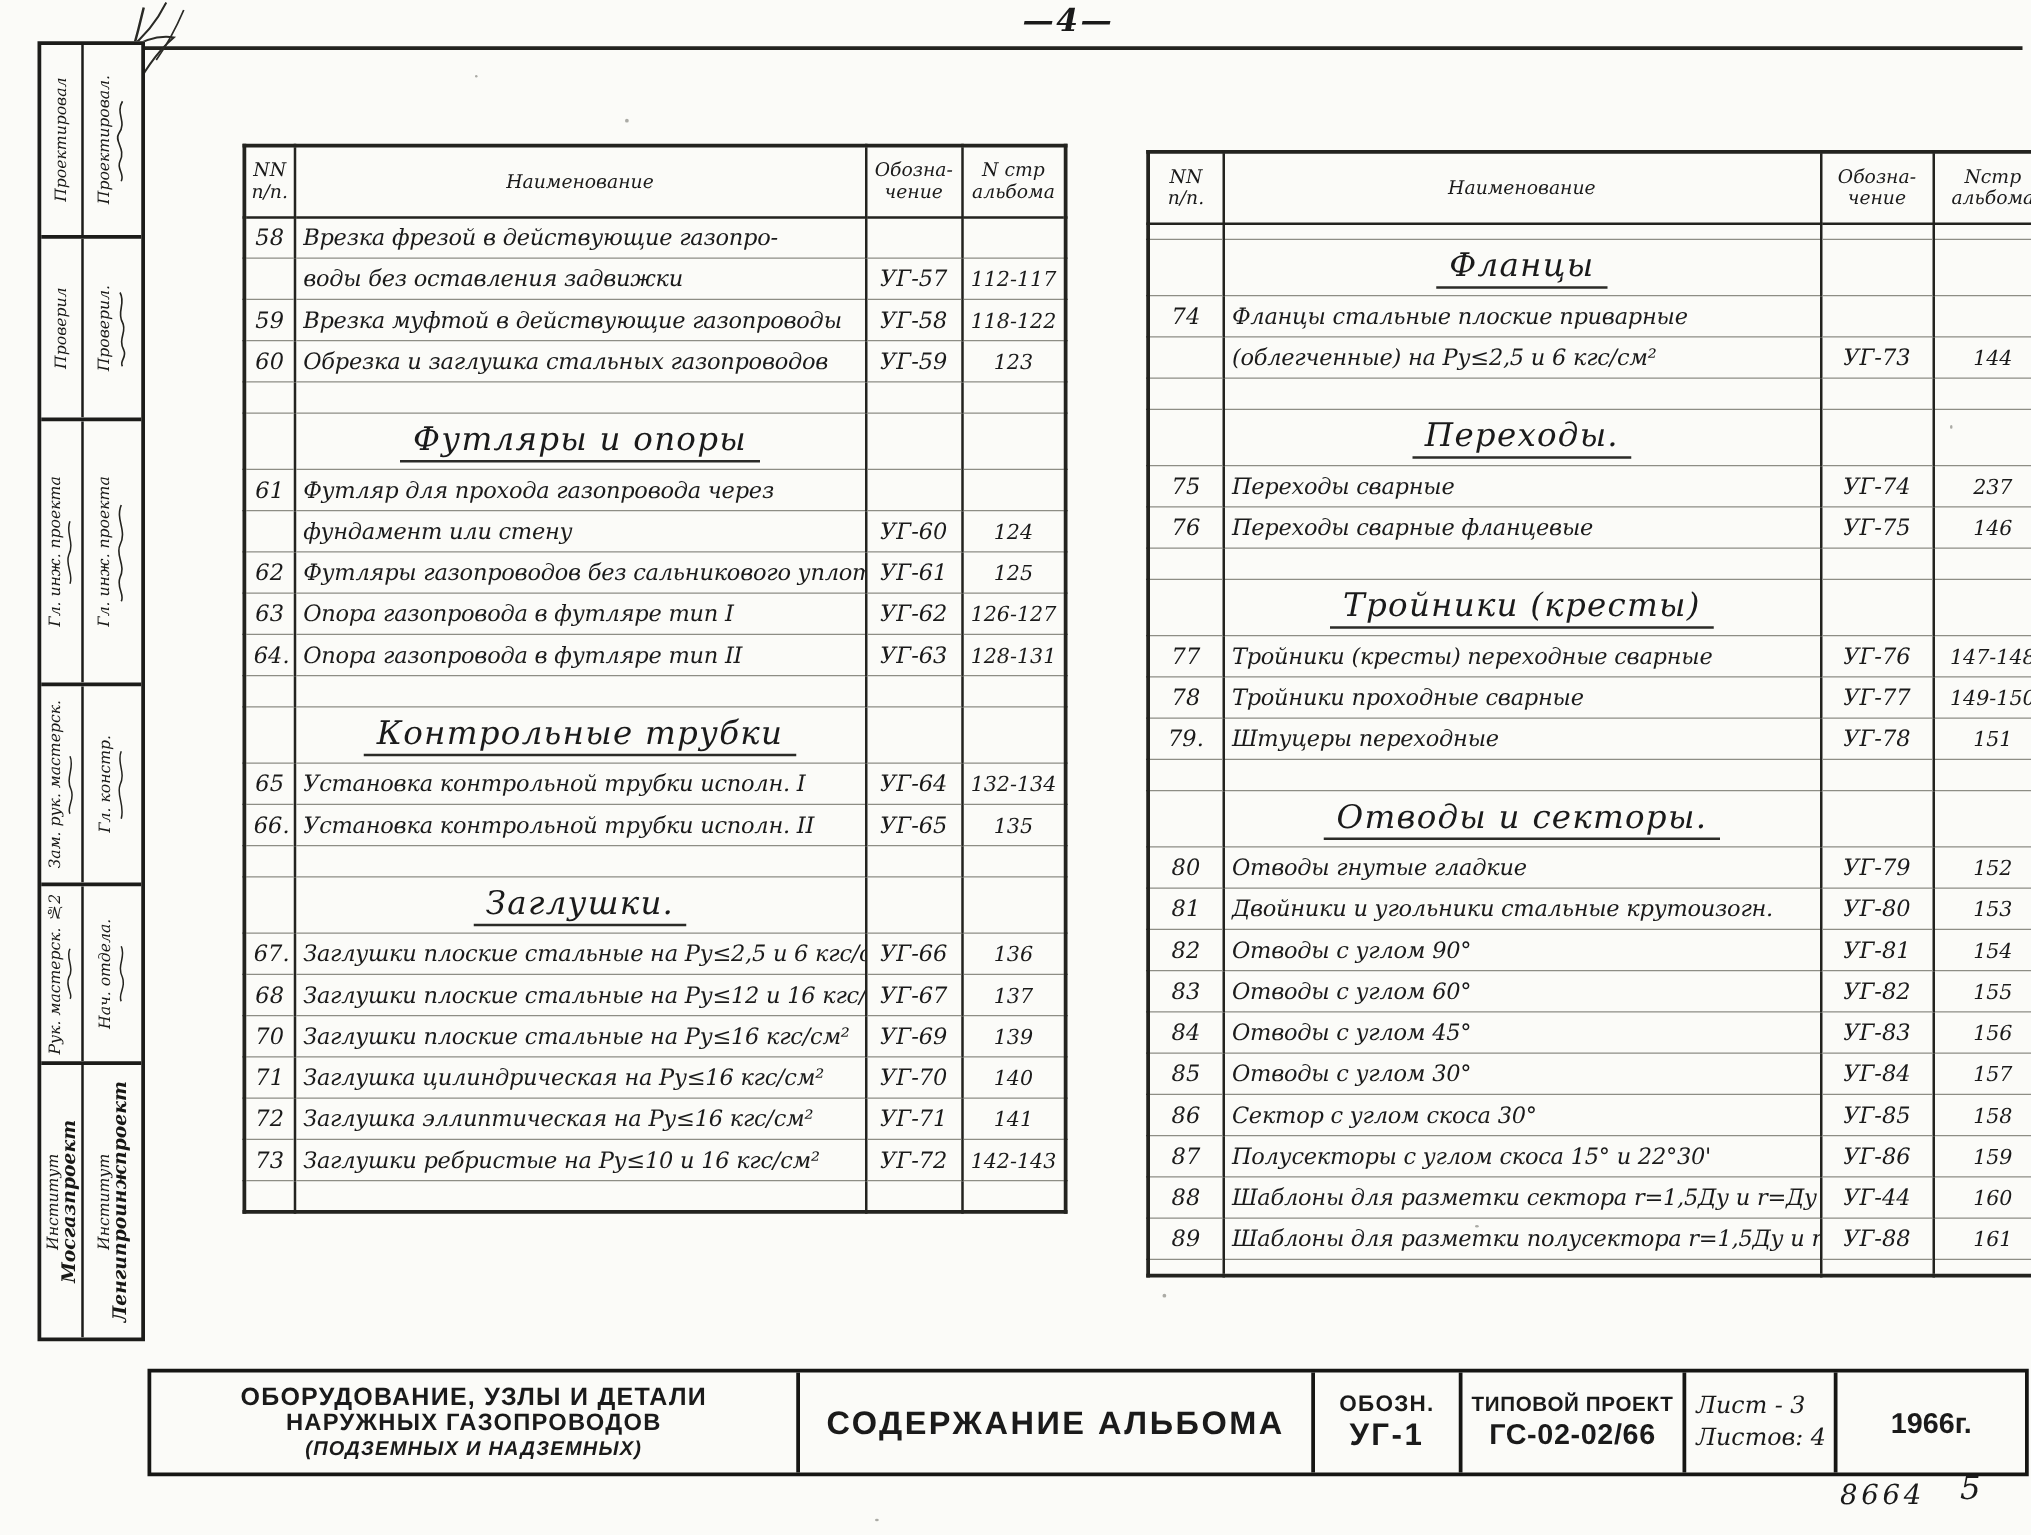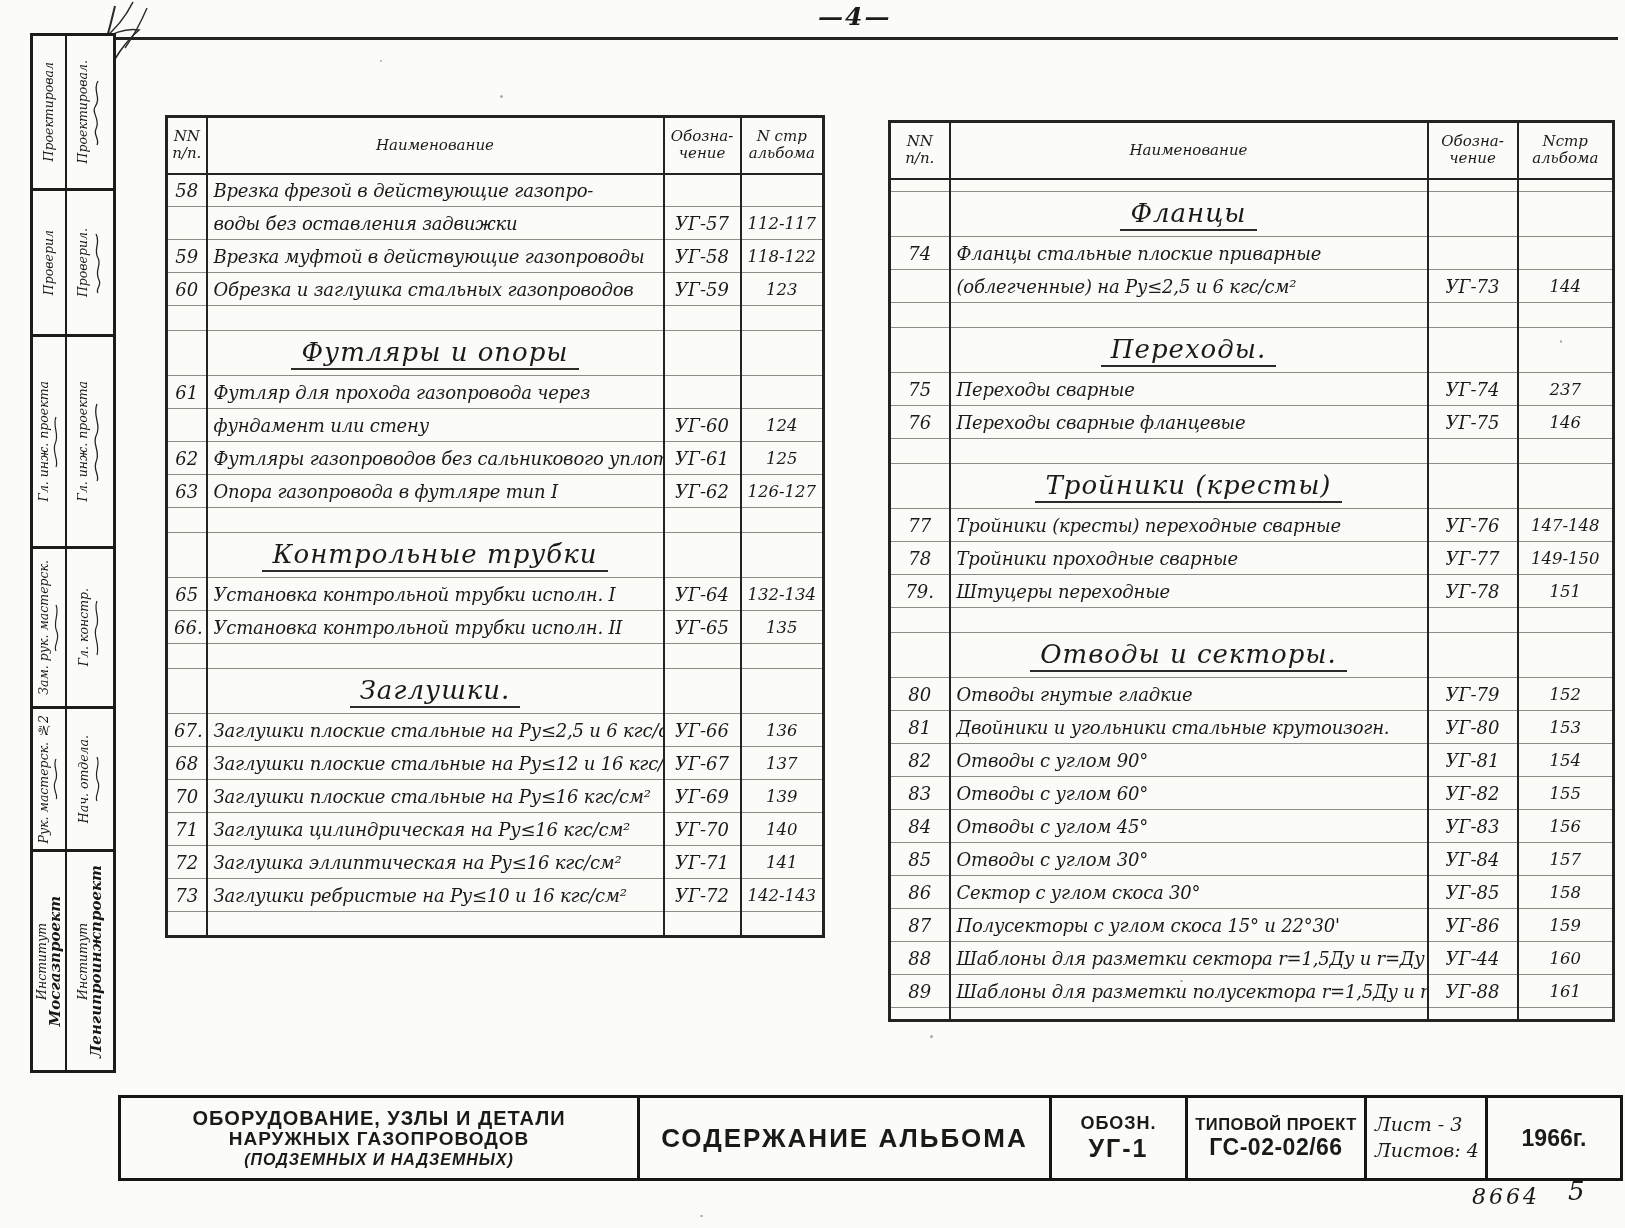--- a/index.html
+++ b/index.html
@@ -31,20 +31,21 @@
     font-style:italic; font-size:12.5px; white-space:nowrap; line-height:1.05;
     color:#181816;
   }
   .vtext.big{font-size:15px; font-weight:700;}
   .sig{flex:none;}
 
   
   table.sheet{
     position:absolute; border-collapse:collapse; table-layout:fixed;
     border:3px solid #23231f;
+    margin-left:29px;
   }
   table.sheet td, table.sheet th{
     box-sizing:border-box; padding:0 6px; overflow:hidden;
     border-left:2.5px solid #23231f; border-right:2.5px solid #23231f;
     vertical-align:middle;
   }
   table.sheet tr{border-top:1.3px solid #8d8d85;}
   table.sheet tr.head{border-top:none;}
   table.sheet tr.head th{
     border-bottom:2.5px solid #23231f; height:57px;
@@ -71,21 +72,21 @@
     border:3.5px solid #161614; box-sizing:border-box; display:flex; background:#fbfbf8;
   }
   .tb-cell{box-sizing:border-box; border-left:3px solid #161614; display:flex; flex-direction:column; align-items:center; justify-content:center; overflow:hidden;}
   .tb-cell:first-child{border-left:none;}
   .tb-project{width:516px; flex:none;}
   .tb-project .l1{font-size:20px; letter-spacing:1px; line-height:1.1;}
   .tb-project .l2{font-size:19px; letter-spacing:1px; line-height:1.1;}
   .tb-project .l3{font-size:16px; font-style:italic; letter-spacing:1px; line-height:1.2;}
   .tb-content{width:412px; flex:none;}
   .tb-content .t{font-size:26px; letter-spacing:2px;}
-  .tb-obozn{width:136px; flex:none;}
+  .tb-obozn{width:118px; flex:none;}
   .tb-obozn .lab{font-size:18px; letter-spacing:1px;}
   .tb-obozn .val{font-size:25px; letter-spacing:2px;}
   .tb-series{width:179px; flex:none;}
   .tb-series .lab{font-size:16.5px; letter-spacing:0.5px; white-space:nowrap;}
   .tb-series .val{font-size:23px; letter-spacing:0.5px; white-space:nowrap;}
   .tb-sheets{width:121px; flex:none; align-items:flex-start; padding-left:8px;}
   .tb-sheets .s{font-size:19px; font-style:italic; line-height:1.35; white-space:nowrap;}
   .tb-year{flex:1;}
   .tb-year .y{font-size:23px; letter-spacing:0px;}
 
@@ -265,20 +266,26 @@
           <td class="c-num">62</td>
           <td class="c-name">Футляры газопроводов без сальникового уплотн.</td>
           <td class="c-code">УГ-61</td>
           <td class="c-pages">125</td>
         </tr>
         <tr class="r-item">
           <td class="c-num">63</td>
           <td class="c-name">Опора газопровода в футляре тип I</td>
           <td class="c-code">УГ-62</td>
           <td class="c-pages">126-127</td>
+        </tr>
+        <tr class="r-item">
+          <td class="c-num">64.</td>
+          <td class="c-name">Опора газопровода в футляре тип II</td>
+          <td class="c-code">УГ-63</td>
+          <td class="c-pages">128-131</td>
         </tr>
         <tr class="r-gap">
           <td class="c-num"></td>
           <td class="c-name"></td>
           <td class="c-code"></td>
           <td class="c-pages"></td>
         </tr>
         <tr class="r-section">
           <td class="c-num"></td>
           <td class="c-name section"><span class="sec">Контрольные трубки</span></td>

